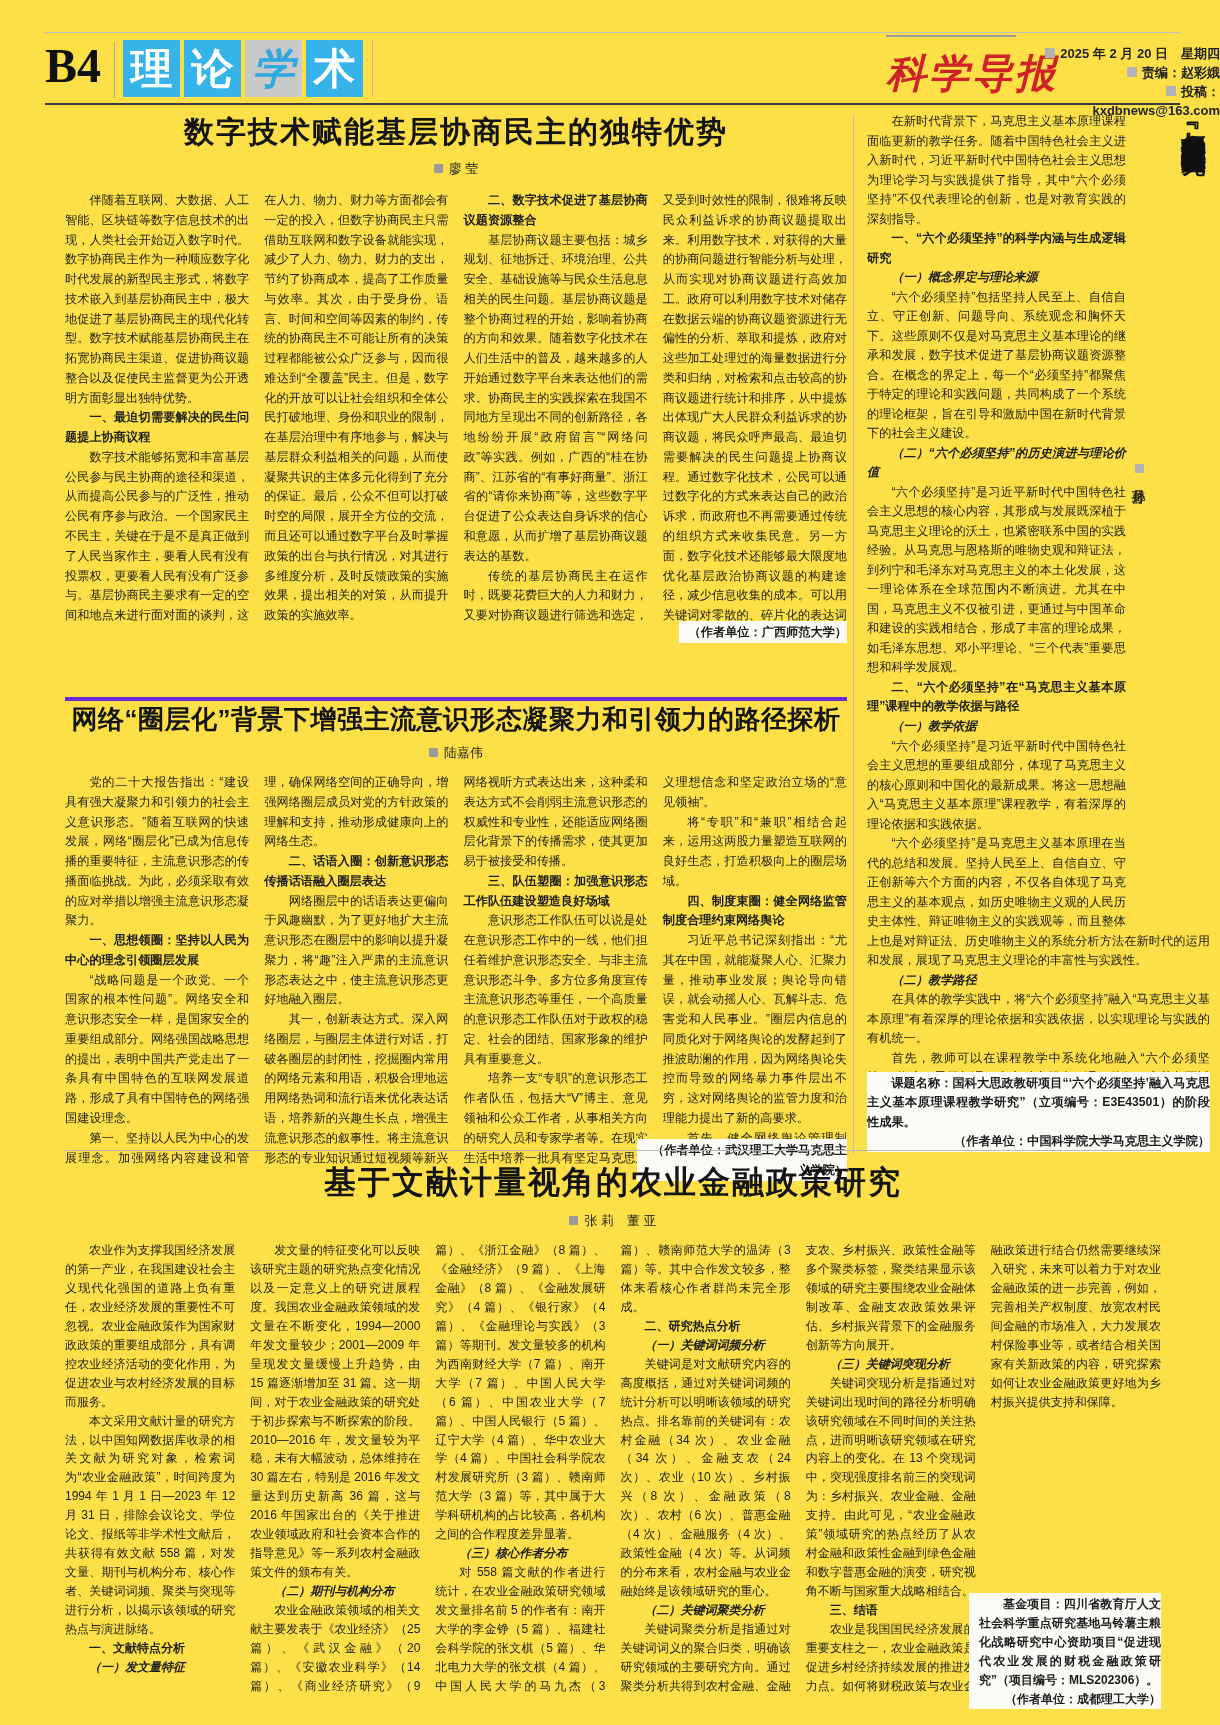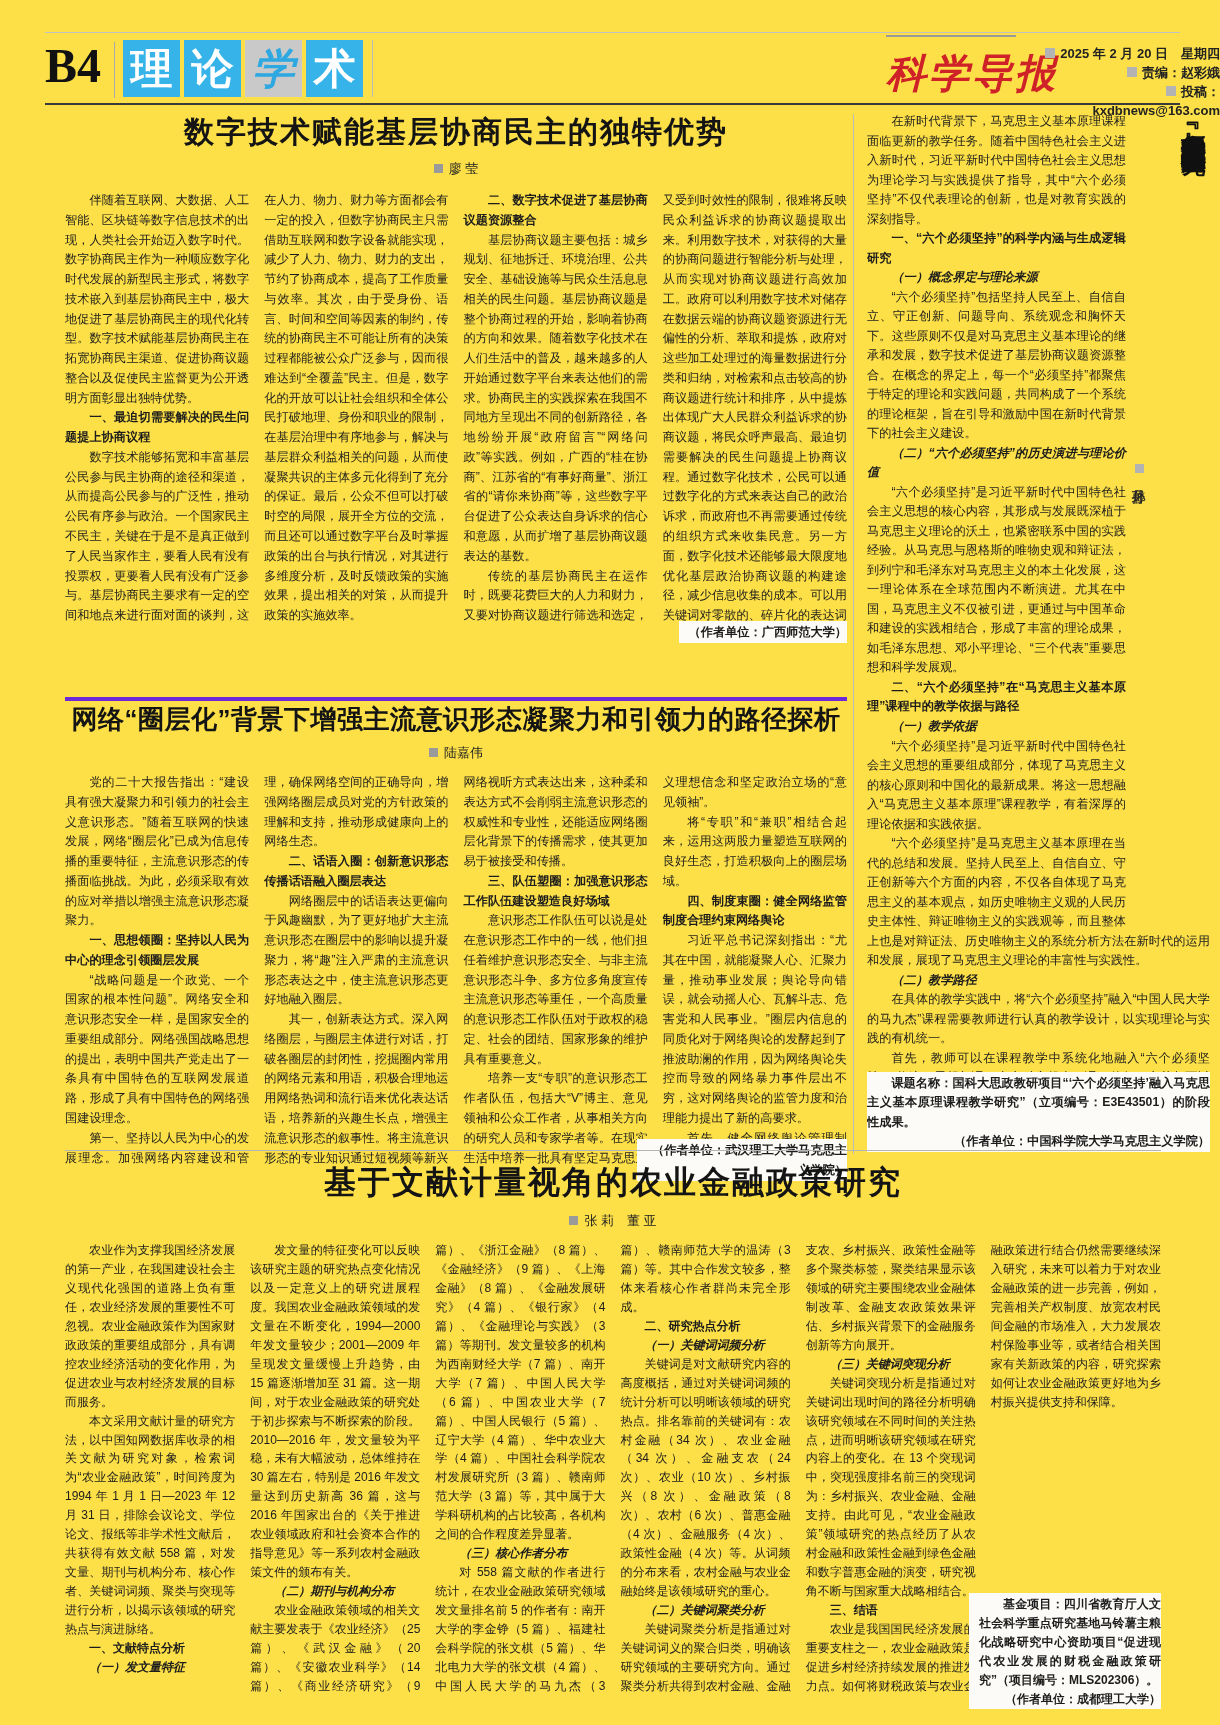--- a/index.html
+++ b/index.html
@@ -113,21 +113,21 @@
         <p class="pp ph1">一、“六个必须坚持”的科学内涵与生成逻辑研究</p>
         <p class="pp ph2">（一）概念界定与理论来源</p>
         <p class="pp">“六个必须坚持”包括坚持人民至上、自信自立、守正创新、问题导向、系统观念和胸怀天下。这些原则不仅是对马克思主义基本理论的继承和发展，数字技术促进了基层协商议题资源整合。在概念的界定上，每一个“必须坚持”都聚焦于特定的理论和实践问题，共同构成了一个系统的理论框架，旨在引导和激励中国在新时代背景下的社会主义建设。</p>
         <p class="pp ph2">（二）“六个必须坚持”的历史演进与理论价值</p>
         <p class="pp">“六个必须坚持”是习近平新时代中国特色社会主义思想的核心内容，其形成与发展既深植于马克思主义理论的沃土，也紧密联系中国的实践经验。从马克思与恩格斯的唯物史观和辩证法，到列宁和毛泽东对马克思主义的本土化发展，这一理论体系在全球范围内不断演进。尤其在中国，马克思主义不仅被引进，更通过与中国革命和建设的实践相结合，形成了丰富的理论成果，如毛泽东思想、邓小平理论、“三个代表”重要思想和科学发展观。</p>
         <p class="pp ph1">二、“六个必须坚持”在“马克思主义基本原理”课程中的教学依据与路径</p>
         <p class="pp ph2">（一）教学依据</p>
         <p class="pp">“六个必须坚持”是习近平新时代中国特色社会主义思想的重要组成部分，体现了马克思主义的核心原则和中国化的最新成果。将这一思想融入“马克思主义基本原理”课程教学，有着深厚的理论依据和实践依据。</p>
         <p class="pp">“六个必须坚持”是马克思主义基本原理在当代的总结和发展。坚持人民至上、自信自立、守正创新等六个方面的内容，不仅各自体现了马克思主义的基本观点，如历史唯物主义观的人民历史主体性、辩证唯物主义的实践观等，而且整体上也是对辩证法、历史唯物主义的系统分析方法在新时代的运用和发展，展现了马克思主义理论的丰富性与实践性。</p>
         <p class="pp ph2">（二）教学路径</p>
-        <p class="pp">在具体的教学实践中，将“六个必须坚持”融入“中国人民大学的马九杰”课程需要教师进行认真的教学设计，以实现理论与实践的有机统一。</p>
+        <p class="pp">在具体的教学实践中，将“六个必须坚持”融入“马克思主义基本原理”有着深厚的理论依据和实践依据，以实现理论与实践的有机统一。</p>
         <p class="pp">首先，教师可以在课程教学中系统化地融入“六个必须坚持”，将这一思想与课程内容对应起来，课程的每一章节都可以进行调整，确保每个原则都与具体的理论模块相衔接，赋予学生明确的学习目标和实践指导。这种设计能够将抽象的理论具体化，通过具体案例来深化学生的理解和应用能力。</p>
         <p class="pp">“守正创新”作为教学的价值引领，这一原则可以与马克思主义基本原理中的认识论章节相结合。马克思主义的认识论强调从实践中认识和发展理论，这与“守正创新”的核心观念一致。教师可以在坚持马克思主义基本理论的基础上，推动理论与实践相结合，帮助学生理解如何在现实中应用这些理论解决实际问题。</p>
         <div class="tail" style="left:0;">
         <p class="fund">课题名称：国科大思政教研项目“‘六个必须坚持’融入马克思主义基本原理课程教学研究”（立项编号：E3E43501）的阶段性成果。</p>
         <p class="endline">（作者单位：中国科学院大学马克思主义学院）</p>
       </div>
     </div>
   </div>
 
   <div class="article" id="a2">

